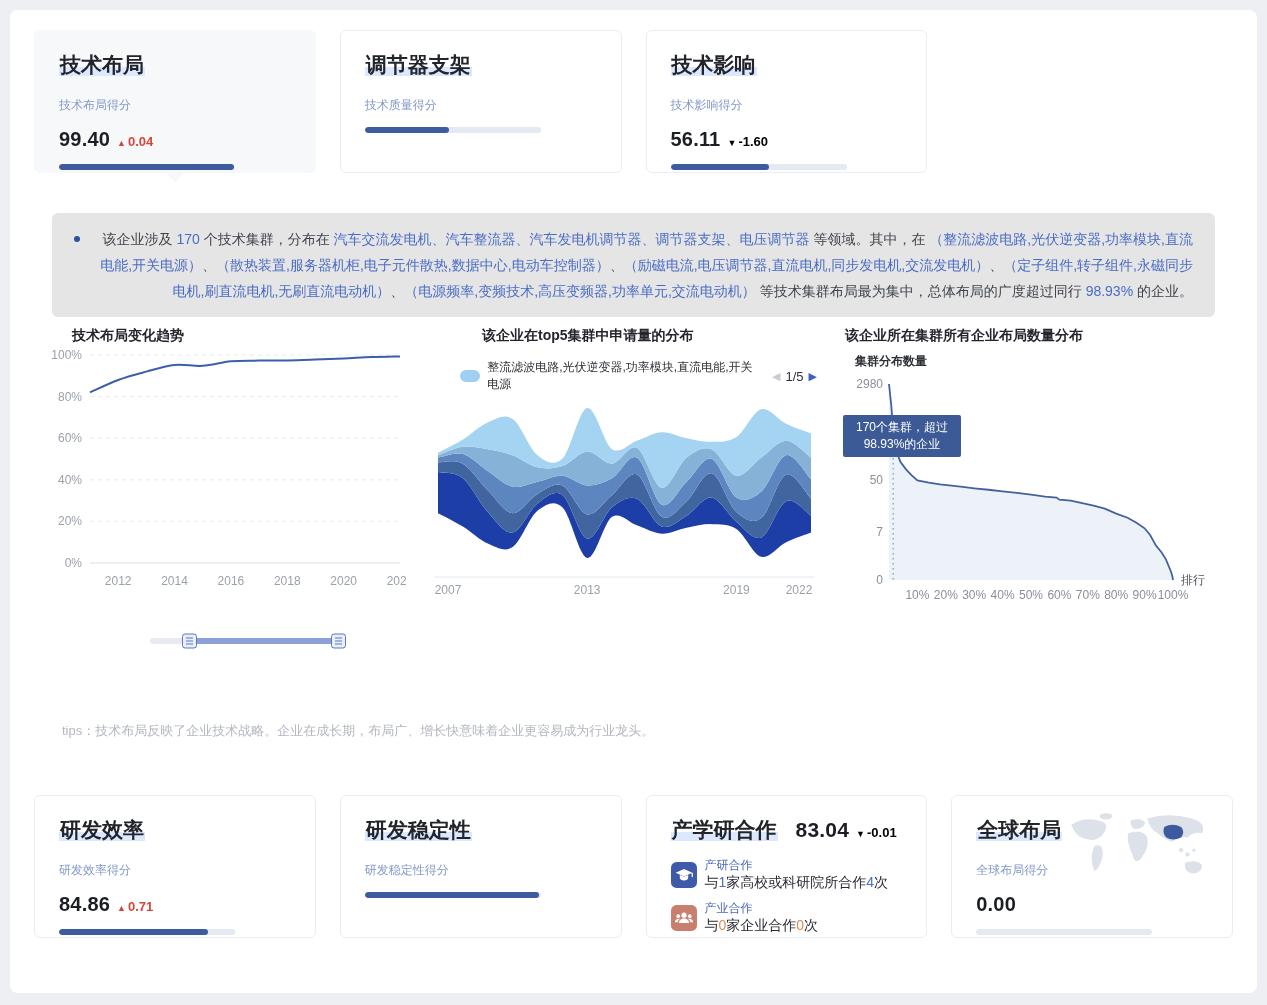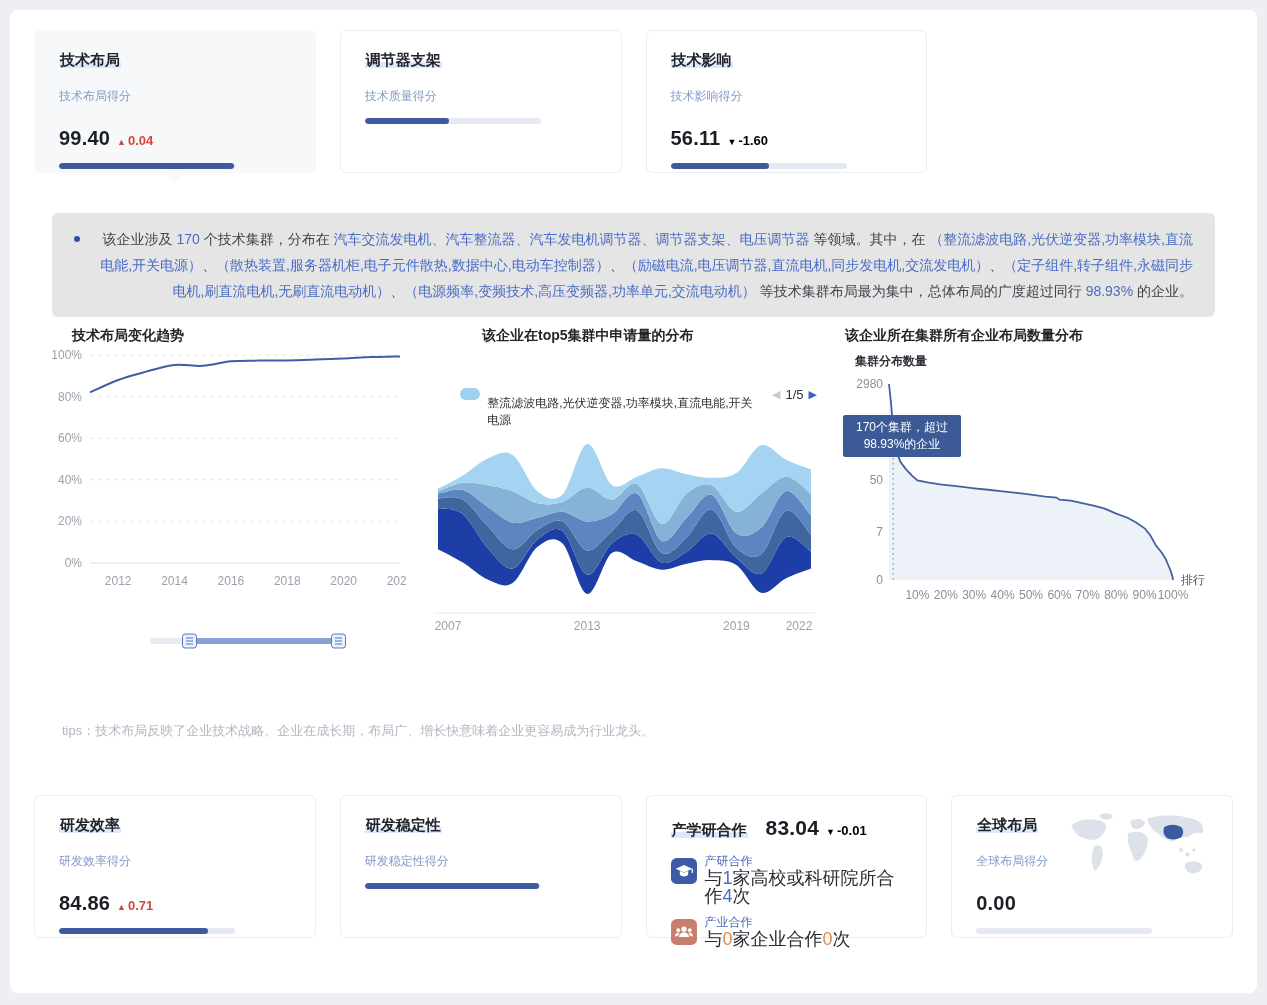--- a/index.html
+++ b/index.html
@@ -8,24 +8,24 @@
   .panel{position:absolute;left:10px;top:10px;width:1247px;height:983px;background:#fff;border-radius:8px;box-sizing:border-box;}
   .panel-header{height:58px;display:flex;align-items:center;gap:10px;padding:0 24px;border-bottom:1px solid #f1f2f5;}
   .app-icon{width:24px;height:24px;display:inline-block;}
   .panel-header h1{font-size:17px;font-weight:bold;color:#21242a;margin:0;}
   .content{padding:20px 24px 0;}
   
   .cards-row{display:grid;grid-template-columns:repeat(4,1fr);gap:24px;}
   .score-card{position:relative;height:143px;background:#fff;border:1px solid #eaedf3;border-radius:6px;padding:20px 24px;box-sizing:border-box;}
   .score-card.selected{background:#f7f8fa;border-color:#f7f8fa;}
   .score-card.selected::after{content:"";position:absolute;left:50%;bottom:-10px;transform:translateX(-50%);border-left:11px solid transparent;border-right:11px solid transparent;border-top:11px solid #f7f8fa;}
-  .card-title{font-size:15px;font-weight:bold;color:#21242b;}
+  .card-title{font-size:21px;font-weight:bold;color:#21242b;}
   .hl{background:linear-gradient(transparent 62%,#dbe8fd 62%);padding:0 1px;}
   .card-sub{margin-top:18px;font-size:12px;color:#8398c6;}
-  .score-row{margin-top:22px;display:flex;align-items:baseline;gap:7px;}
+  .score-row{margin-top:14px;display:flex;align-items:baseline;gap:7px;}
   .score{font-size:20px;font-weight:bold;color:#1b1e24;letter-spacing:.2px;}
   .delta{font-size:13px;font-weight:bold;}
   .delta .tri{font-size:9px;margin-right:2px;}
   .delta.up{color:#d5463d;}
   .delta.down{color:#000000;}
   .bar{margin-top:13px;height:6px;width:176px;background:#e4e9f2;border-radius:3px;overflow:hidden;}
   .bar .fill{height:100%;background:#3d5b9e;border-radius:3px;width:0;}
   
   .summary{margin:40px 18px 0;background:#e5e5e5;border-radius:6px;padding:13px 22px;display:flex;gap:10px;text-align:right;}
   .bullet{flex:0 0 6px;width:6px;height:6px;border-radius:50%;background:#2f4e9e;margin-top:10px;}
@@ -36,21 +36,21 @@
   .chart{position:relative;}
   .chart1{width:372px;}
   .chart2{width:385px;}
   .chart3{width:390px;}
   .chart-title{font-size:14px;font-weight:bold;color:#23262c;}
   .chart1 .chart-title{margin-left:38px;}
   .chart2 .chart-title{margin-left:50px;}
   .chart3 .chart-title{margin-left:2px;}
   .legend-row{display:flex;align-items:center;margin:14px 0 0 28px;gap:7px;}
   .swatch{width:22px;height:12px;border-radius:6px;background:#9fd0f1;}
-  .legend-label{font-size:12px;color:#2e3238;margin-top:36px;}
+  .legend-label{font-size:12px;color:#2e3238;}
   .pager{display:flex;align-items:center;gap:5px;margin-left:12px;}
   .pg{font-size:11px;cursor:pointer;}
   .pg.prev{color:#c6cbd4;}
   .pg.next{color:#3b62c1;}
   .pg-num{font-size:13px;color:#2e3238;}
   .ylabel{font-size:12px;font-weight:bold;color:#2c3036;margin:8px 0 0 12px;}
   
   .slider{position:relative;height:15px;margin:34px 0 0 116px;width:196px;}
   .slider .track{position:absolute;top:50%;transform:translateY(-50%);left:0;right:0;height:6px;background:#e7eaf1;border-radius:3px;}
   .slider .range{position:absolute;top:0;height:100%;background:#8ba0d6;border-radius:3px;}
@@ -60,21 +60,21 @@
   .annotation{position:absolute;left:0;top:88px;width:106px;padding:4px 6px;background:#3c5a96;color:#fff;font-size:12px;line-height:17px;text-align:center;border-radius:2px;}
   .tips{margin:74px 0 0 28px;font-size:13px;color:#b3b7c1;}
   
   .row2{margin-top:55px;}
   .coop-card .top-line{display:flex;align-items:baseline;gap:18px;}
   .coop-card .score{font-size:21px;}
   .coop-rows{margin-top:14px;display:flex;flex-direction:column;gap:10px;}
   .coop-row{display:flex;gap:8px;align-items:flex-start;}
   .coop-icon{flex:0 0 26px;width:26px;height:26px;margin-top:4px;}
   .coop-label{font-size:12px;color:#4a68b8;line-height:15px;}
-  .coop-text{font-size:18px;color:#262a31;line-height:18px;}
+  .coop-text{font-size:14px;color:#262a31;line-height:18px;}
   .coop-text .b{color:#4a6cc4;}
   .coop-text .o{color:#e08a4e;}
   .global-card .map{position:absolute;right:10px;top:14px;width:160px;height:74px;}
 </style>
 </head>
 <body>
 
 <div class="page">
   <div class="panel">
 

